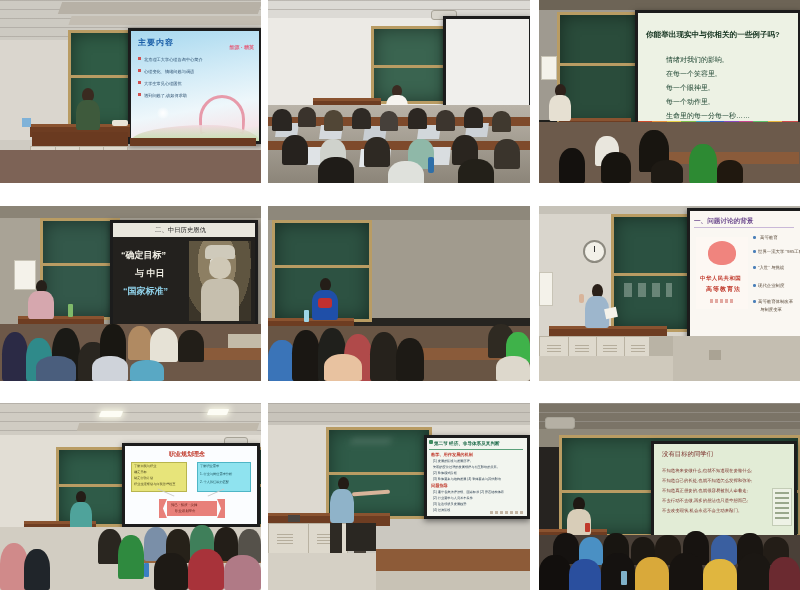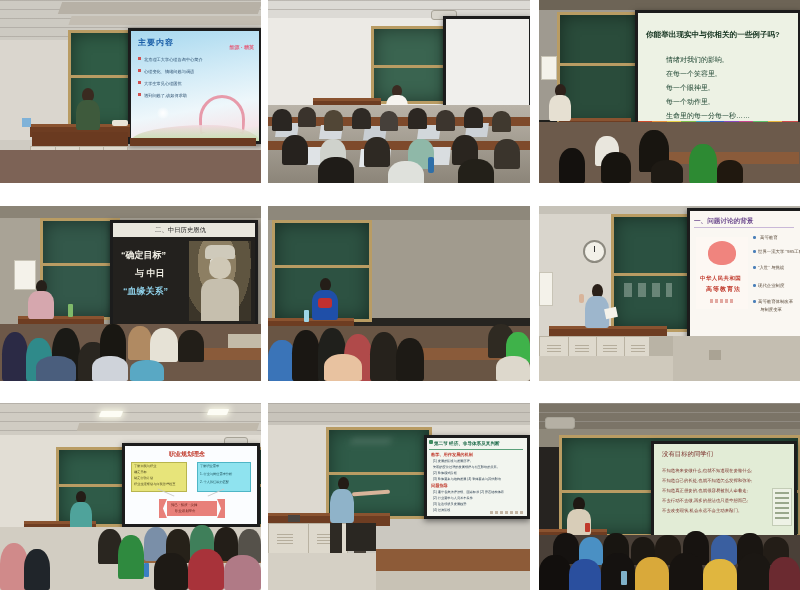--- a/index.html
+++ b/index.html
@@ -195,21 +195,21 @@
       </div>
       <div class="poster" style="left:14px;top:54px;width:20px;height:28px;"></div>
       <div class="screen" style="left:110px;top:14px;width:142px;height:104px;background:#23211e;">
         <div class="slide">
           <div style="position:absolute;left:0;top:0;width:100%;height:14px;background:#e9e7de;">
             <div class="sl-text" style="left:42px;top:3px;font-size:6.4px;color:#222222;">二、中日历史恩仇</div>
           </div>
           <div>
             <div class="sl-text" style="left:8px;top:26px;font-size:9px;color:#f2f0e6;font-weight:bold;">“确定目标”</div>
             <div class="sl-text" style="left:22px;top:44px;font-size:9px;color:#f2f0e6;font-weight:bold;">与 中日</div>
-            <div class="sl-text" style="left:10px;top:62px;font-size:9px;color:#8fd0e8;font-weight:bold;">“血缘关系”</div>
+            <div class="sl-text" style="left:10px;top:62px;font-size:9px;color:#8fd0e8;font-weight:bold;">“国家标准”</div>
           </div>
           <div style="position:absolute;right:4px;top:18px;width:62px;height:80px;background:radial-gradient(ellipse at 45% 28%,#dedbd0 0 14%,#8d7f63 14% 40%,#5f5540 40% 70%,#3b3529 70% 100%);">
             <div style="position:absolute;left:16px;top:4px;width:30px;height:14px;background:#cfcabb;border-radius:6px 6px 2px 2px;"></div>
             <div style="position:absolute;left:20px;top:16px;width:22px;height:22px;background:#cfc8b6;border-radius:45%;"></div>
             <div style="position:absolute;left:12px;top:38px;width:38px;height:42px;background:#c6bfae;border-radius:30% 30% 0 0;"></div>
           </div>
         </div>
       </div>
       <div class="podium" style="left:18px;top:110px;width:86px;height:8px;"></div>
       <div class="head" style="left:36px;top:74px;width:11px;height:13px;background:#26201a;"></div>

